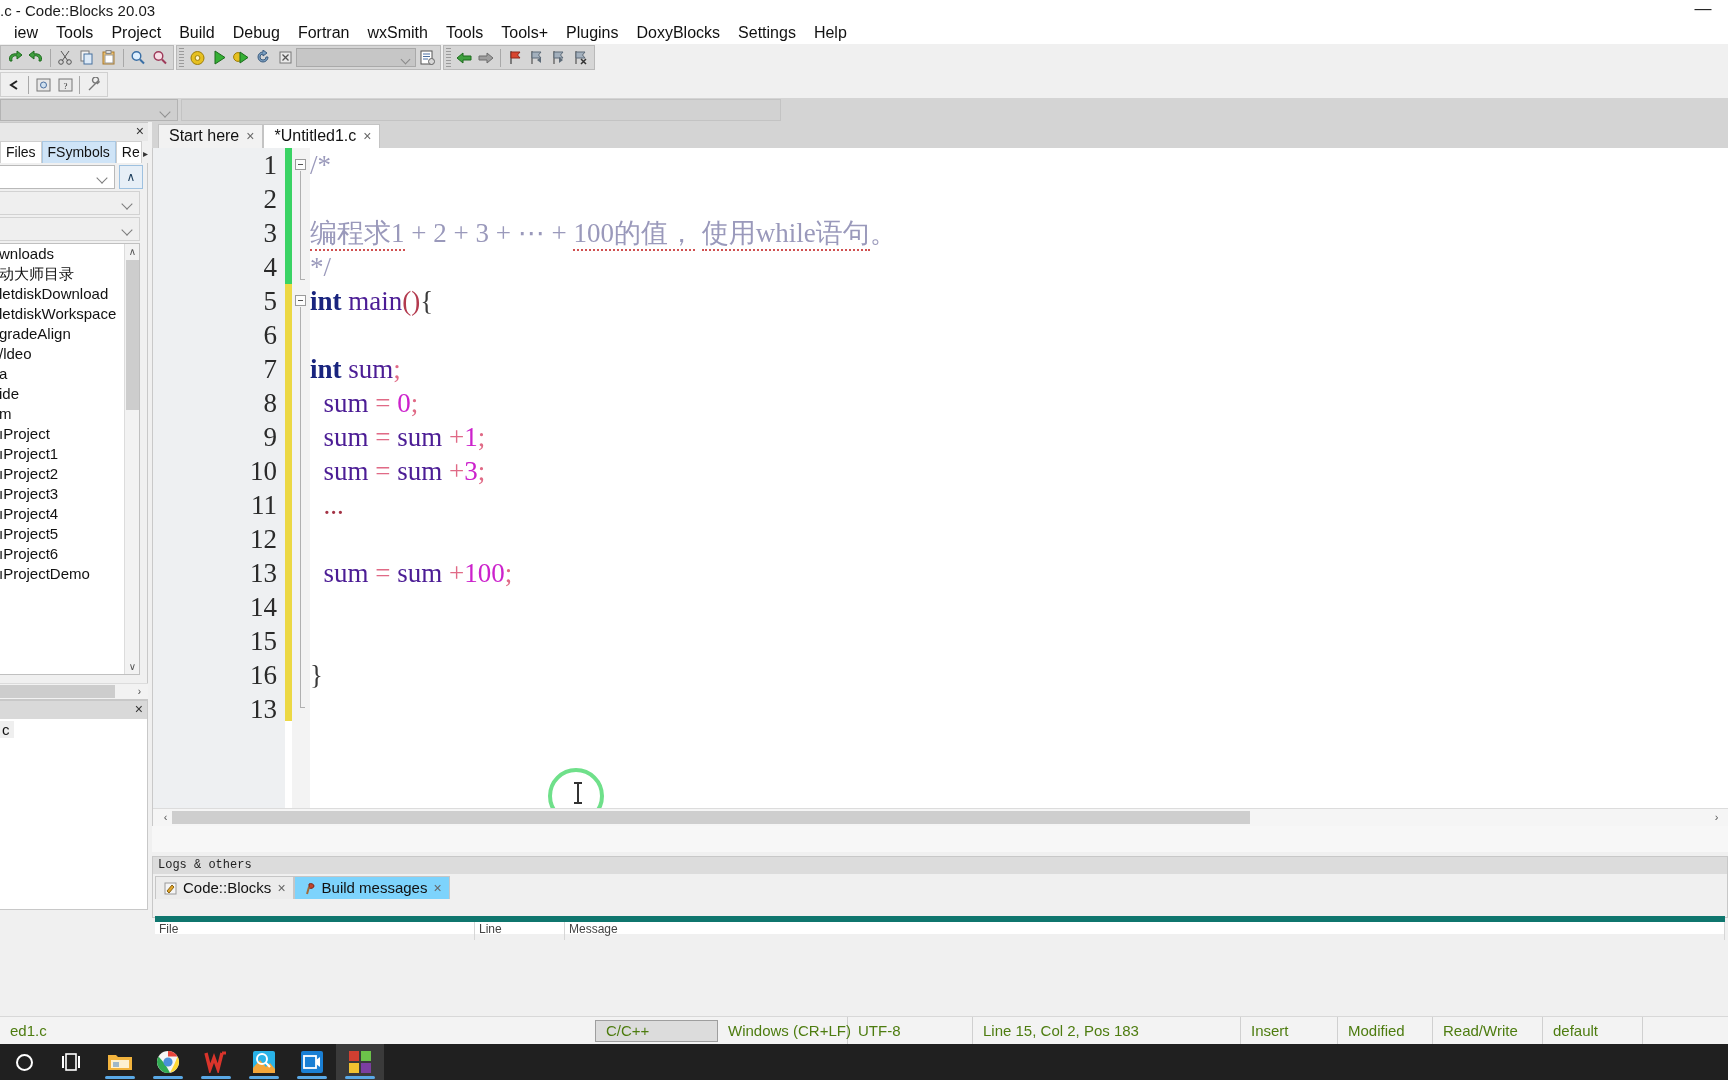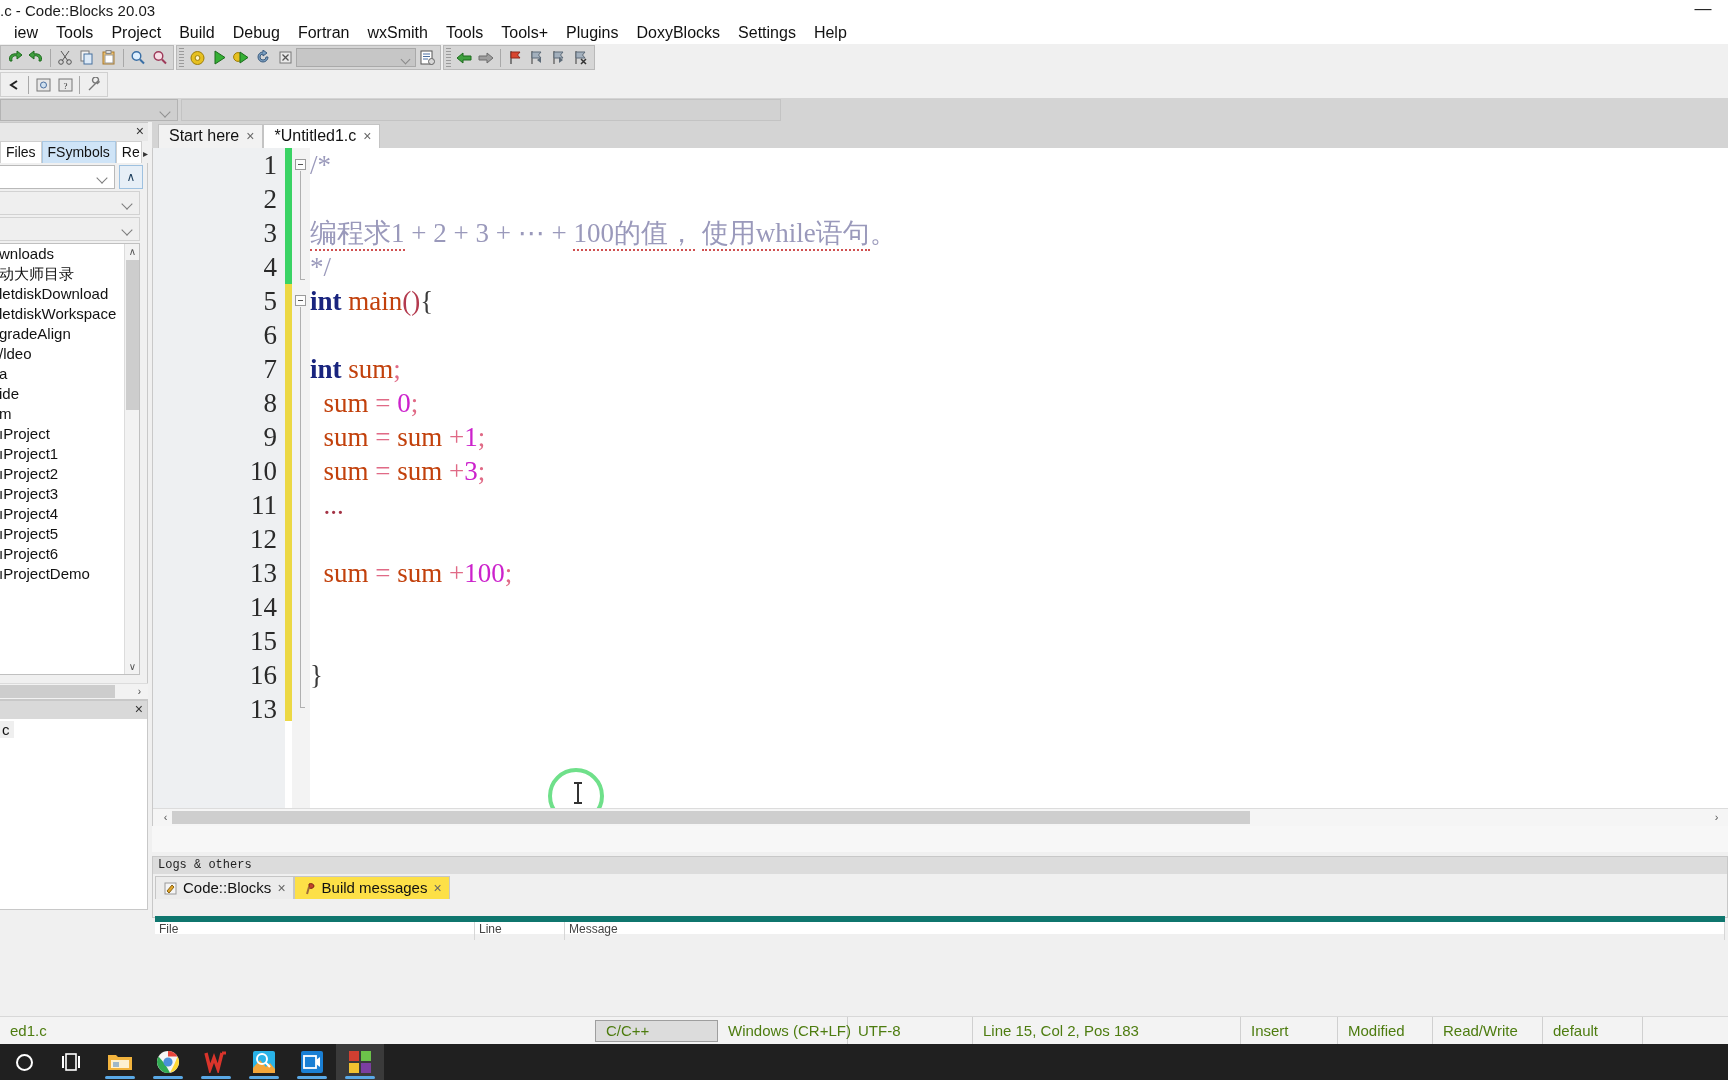--- a/index.html
+++ b/index.html
@@ -267,21 +267,21 @@
   .lnum {
     position: absolute; right: 0; width: 124px;
     text-align: right; padding-right: 8px;
     height: 34px; line-height: 34px;
     font-family: "Liberation Serif", serif; font-size: 27px; color: #2a2a2a;
   }
   .ln-wrap { position: relative; height: 34px; }
   
   .c-comment  { color: #9a99bb; }
   .c-kw       { color: #19247e; font-weight: 700; }
-  .c-ident    { color: #c2410c; }
+  .c-ident    { color: #4c1d95; }
   .c-op       { color: #e06a86; }
   .c-num      { color: #cc22cc; }
   .c-paren    { color: #b33a4e; }
   .c-brace    { color: #3a3a3a; }
   .c-dots     { color: #a33244; }
   .squig {
     border-bottom: 2px dotted #d05050;
     padding-bottom: 1px;
   }
   
@@ -336,21 +336,21 @@
     position: absolute; left: 2px; top: 18px; height: 24px;
     display: flex; align-items: flex-end;
   }
   .log-tab {
     display: flex; align-items: center; gap: 6px;
     font-size: 15px; color: #111;
     padding: 2px 7px 3px 8px; height: 23px;
     background: #ececec; border: 1px solid #c6c6c6; border-bottom: none;
     white-space: nowrap;
   }
-  .log-tab.sel { background: #fde047; }
+  .log-tab.sel { background: #7dd3fc; }
   .log-ico { width: 13px; height: 13px; display: inline-block; }
   #logs-grid {
     position: absolute; left: 2px; top: 42px; width: 1570px; height: 18px;
     background: #ffffff; border-top: 6px solid #0f766e;
     display: flex;
     margin-top: 17px;
   }
   .grid-col {
     font-size: 12px; color: #444; border-right: 1px solid #d6d6d6;
     padding-left: 4px; overflow: hidden; height: 18px; line-height: 15px;

